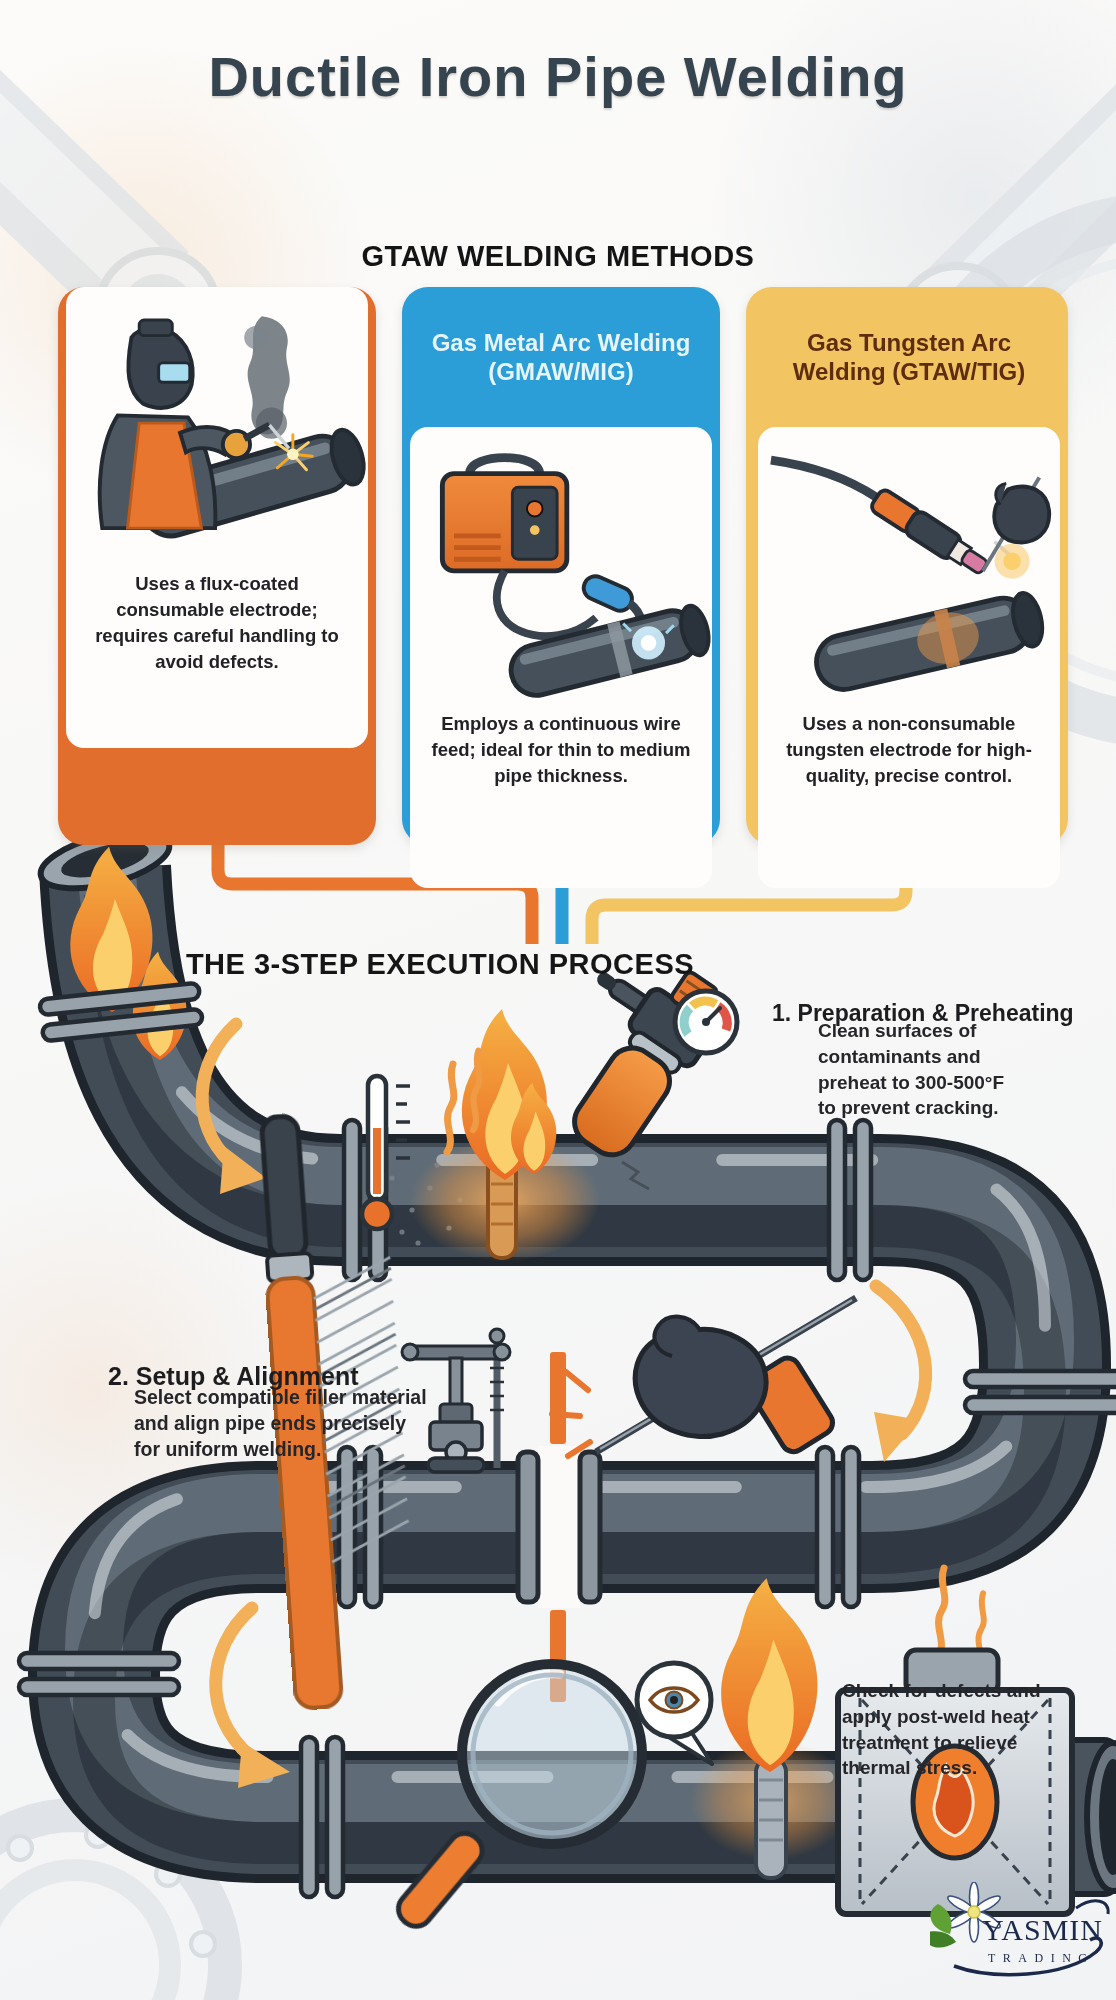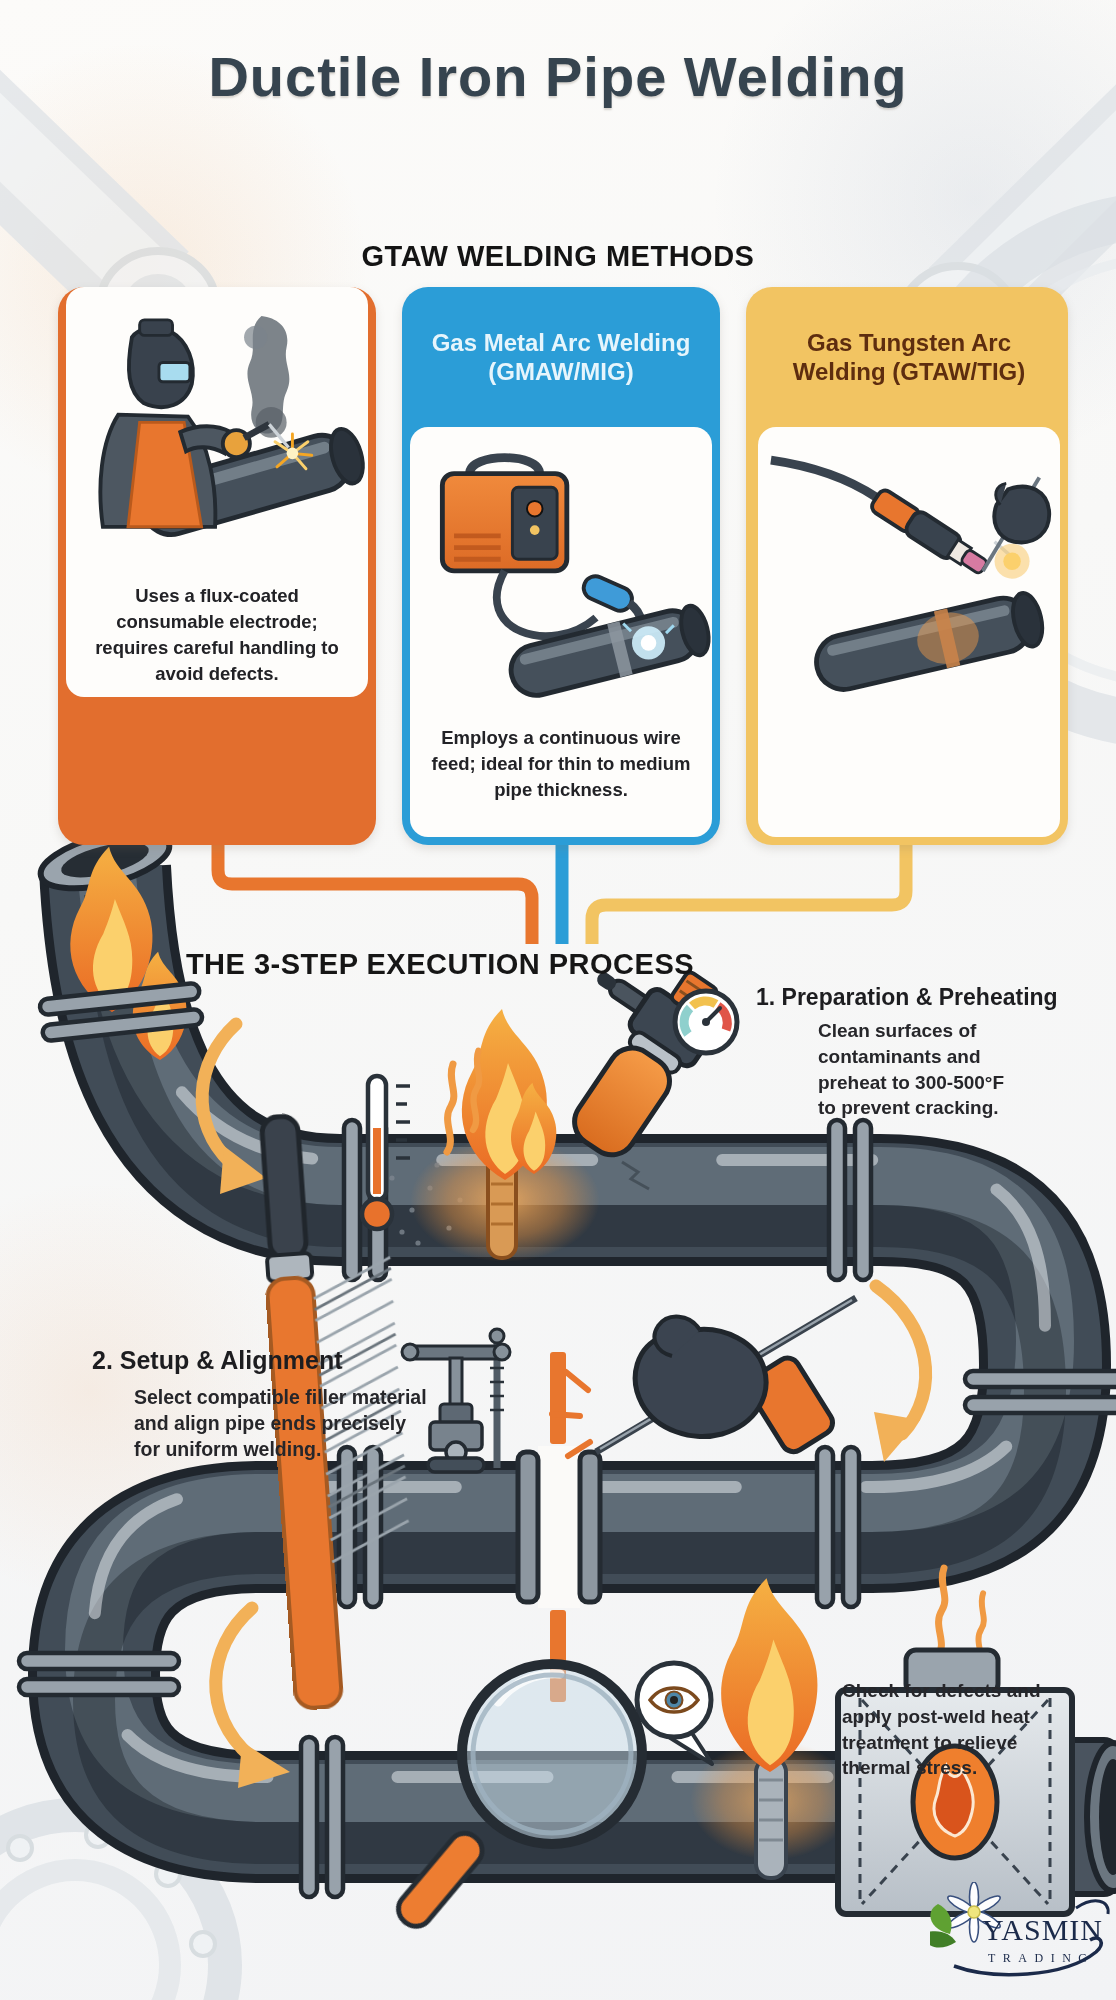--- a/index.html
+++ b/index.html
@@ -26,28 +26,28 @@
   .cards{position:absolute;left:58px;top:287px;width:1010px;display:flex;gap:26px;}
   .card{flex:1;height:558px;box-sizing:border-box;border-radius:26px;padding:0 8px 8px;box-shadow:0 4px 10px rgba(120,110,100,.18);}
   .card-smaw{background:#E26E2E;}
   .card-gmaw{background:#2B9DD7;}
   .card-gtaw{background:#F2C462;padding-left:12px;}
   .card-header{height:140px;display:flex;align-items:center;justify-content:center;text-align:center;
     font-size:24px;line-height:1.22;font-weight:700;padding:0 10px;}
   .card-smaw .card-header{color:#FBEAD9;}
   .card-gmaw .card-header{color:#E6F5FC;}
   .card-gtaw .card-header{color:#5E2D0F;}
-  .card-body{background:#fefdfb;border-radius:18px;height:410px;box-sizing:border-box;display:flex;flex-direction:column;gap:14px;}
+  .card-body{background:#fefdfb;border-radius:18px;height:461px;box-sizing:border-box;display:flex;flex-direction:column;}
   .card-illo{width:100%;height:282px;}
   .card-desc{flex:1;text-align:center;font-size:18.5px;line-height:1.4;font-weight:700;color:#222226;padding:2px 14px 10px;}
   .process-heading{
     position:absolute;left:160px;top:948px;width:560px;text-align:center;margin:0;
     font-size:29px;font-weight:800;letter-spacing:.5px;color:#161616;
   }
-  .step-label{position:absolute;margin:0;font-weight:800;color:#1d1d20;white-space:nowrap;}
+  .step-label{position:absolute;margin:16px;font-weight:800;color:#1d1d20;white-space:nowrap;}
   .step-desc{position:absolute;margin:0;font-weight:700;color:#26262a;}
   .s1-label{left:756px;top:984px;font-size:23px;}
   .s1-desc{left:818px;top:1018px;width:205px;font-size:19px;line-height:1.36;}
   .s2-label{left:92px;top:1346px;font-size:25px;}
   .s2-desc{left:134px;top:1384px;width:295px;font-size:19.5px;line-height:1.34;}
   .s3-label{left:196px;top:1662px;width:225px;font-size:23px;line-height:1.28;text-align:center;white-space:normal;}
   .s3-desc{left:842px;top:1678px;width:225px;font-size:19px;line-height:1.36;}
   .logo{position:absolute;left:930px;top:1882px;width:186px;height:112px;}
 </style>
 </head>
@@ -429,20 +429,21 @@
           <g transform="rotate(-13 160 220)">
             <rect x="52" y="196" width="224" height="56" rx="28" fill="#45505b" stroke="#232a31" stroke-width="5"></rect>
             <rect x="66" y="204" width="192" height="11" rx="5" fill="#77838d" opacity=".9"></rect>
             <ellipse cx="190" cy="224" rx="32" ry="26" fill="#F59B47" opacity=".45"></ellipse>
             <rect x="182" y="194" width="14" height="60" fill="#C9834A" opacity=".9"></rect>
             <ellipse cx="274" cy="224" rx="14" ry="28" fill="#2a323b" stroke="#232a31" stroke-width="4"></ellipse>
           </g>
           <circle cx="256" cy="138" r="18" fill="#F7C96B" opacity=".55"></circle>
           <circle cx="256" cy="138" r="9" fill="#FBD06C"></circle>
         </svg>
+        <div class="card-desc">Uses a non-consumable tungsten electrode for high-quality, precise control.</div>
       </div>
     </div>
   </div>
 
   <h2 class="process-heading">THE 3-STEP EXECUTION PROCESS</h2>
 
   <p class="step-label s1-label">1. Preparation &amp; Preheating</p>
   <p class="step-desc s1-desc">Clean surfaces of contaminants and preheat to 300-500°F to prevent cracking.</p>
 
   <p class="step-label s2-label">2. Setup &amp; Alignment</p>

